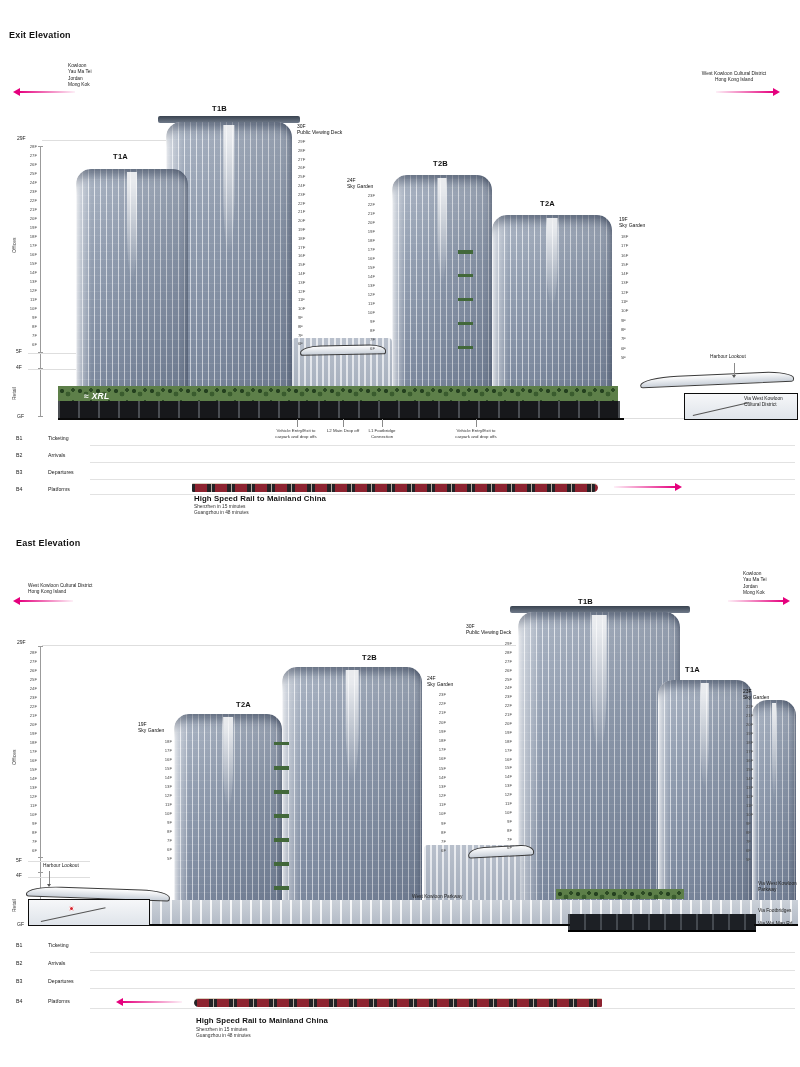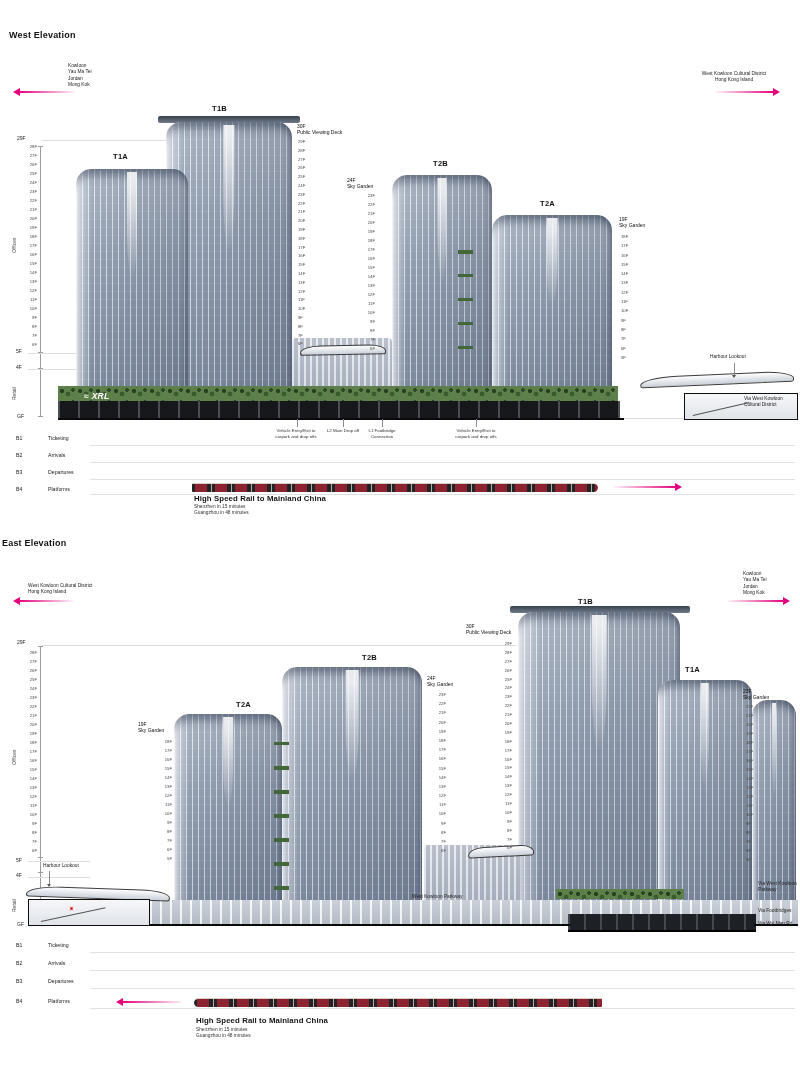--- a/index.html
+++ b/index.html
@@ -73,21 +73,21 @@
   .train.noser{border-radius:2px 8px 8px 2px;}
   .train.nosel{border-radius:8px 2px 2px 8px;}
   
   .hsr-t{position:absolute;font-size:7.8px;font-weight:bold;color:#141414;letter-spacing:.1px;}
   .hsr-s span{font-size:4.8px;line-height:6.4px;color:#333;display:block;}
 </style>
 </head>
 <body>
 
 <div class="abs" style="left:0;top:0;width:800px;height:530px">
-  <div class="sec" style="left:9px;top:30px">West Elevation</div>
+  <div class="sec" style="left:9px;top:30px">Exit Elevation</div>
 
   <div class="lines" style="left:68px;top:63px">
       <span>Kowloon</span>
       <span>Yau Ma Tei</span>
       <span>Jordan</span>
       <span>Mong Kok</span>
     </div>
   <div class="arr lt" style="left:13px;top:88px;width:62px">
       <span class="shaft"></span>
       <span class="head"></span>
@@ -289,21 +289,21 @@
       <span class="head"></span>
     </div>
   <div class="hsr-t" style="left:194px;top:494px">High Speed Rail to Mainland China</div>
   <div class="lines hsr-s" style="left:194px;top:504px">
       <span>Shenzhen in 15 minutes</span>
       <span>Guangzhou in 48 minutes</span>
     </div>
 </div>
 
 <div class="abs" style="left:0;top:530px;width:800px;height:537px">
-  <div class="sec" style="left:2px;top:8px">East Elevation</div>
+  <div class="sec" style="left:16px;top:8px">East Elevation</div>
 
   <div class="lines" style="left:28px;top:53px">
       <span>West Kowloon Cultural District</span>
       <span>Hong Kong Island</span>
     </div>
   <div class="arr lt" style="left:13px;top:67px;width:60px">
       <span class="shaft"></span>
       <span class="head"></span>
     </div>
 

